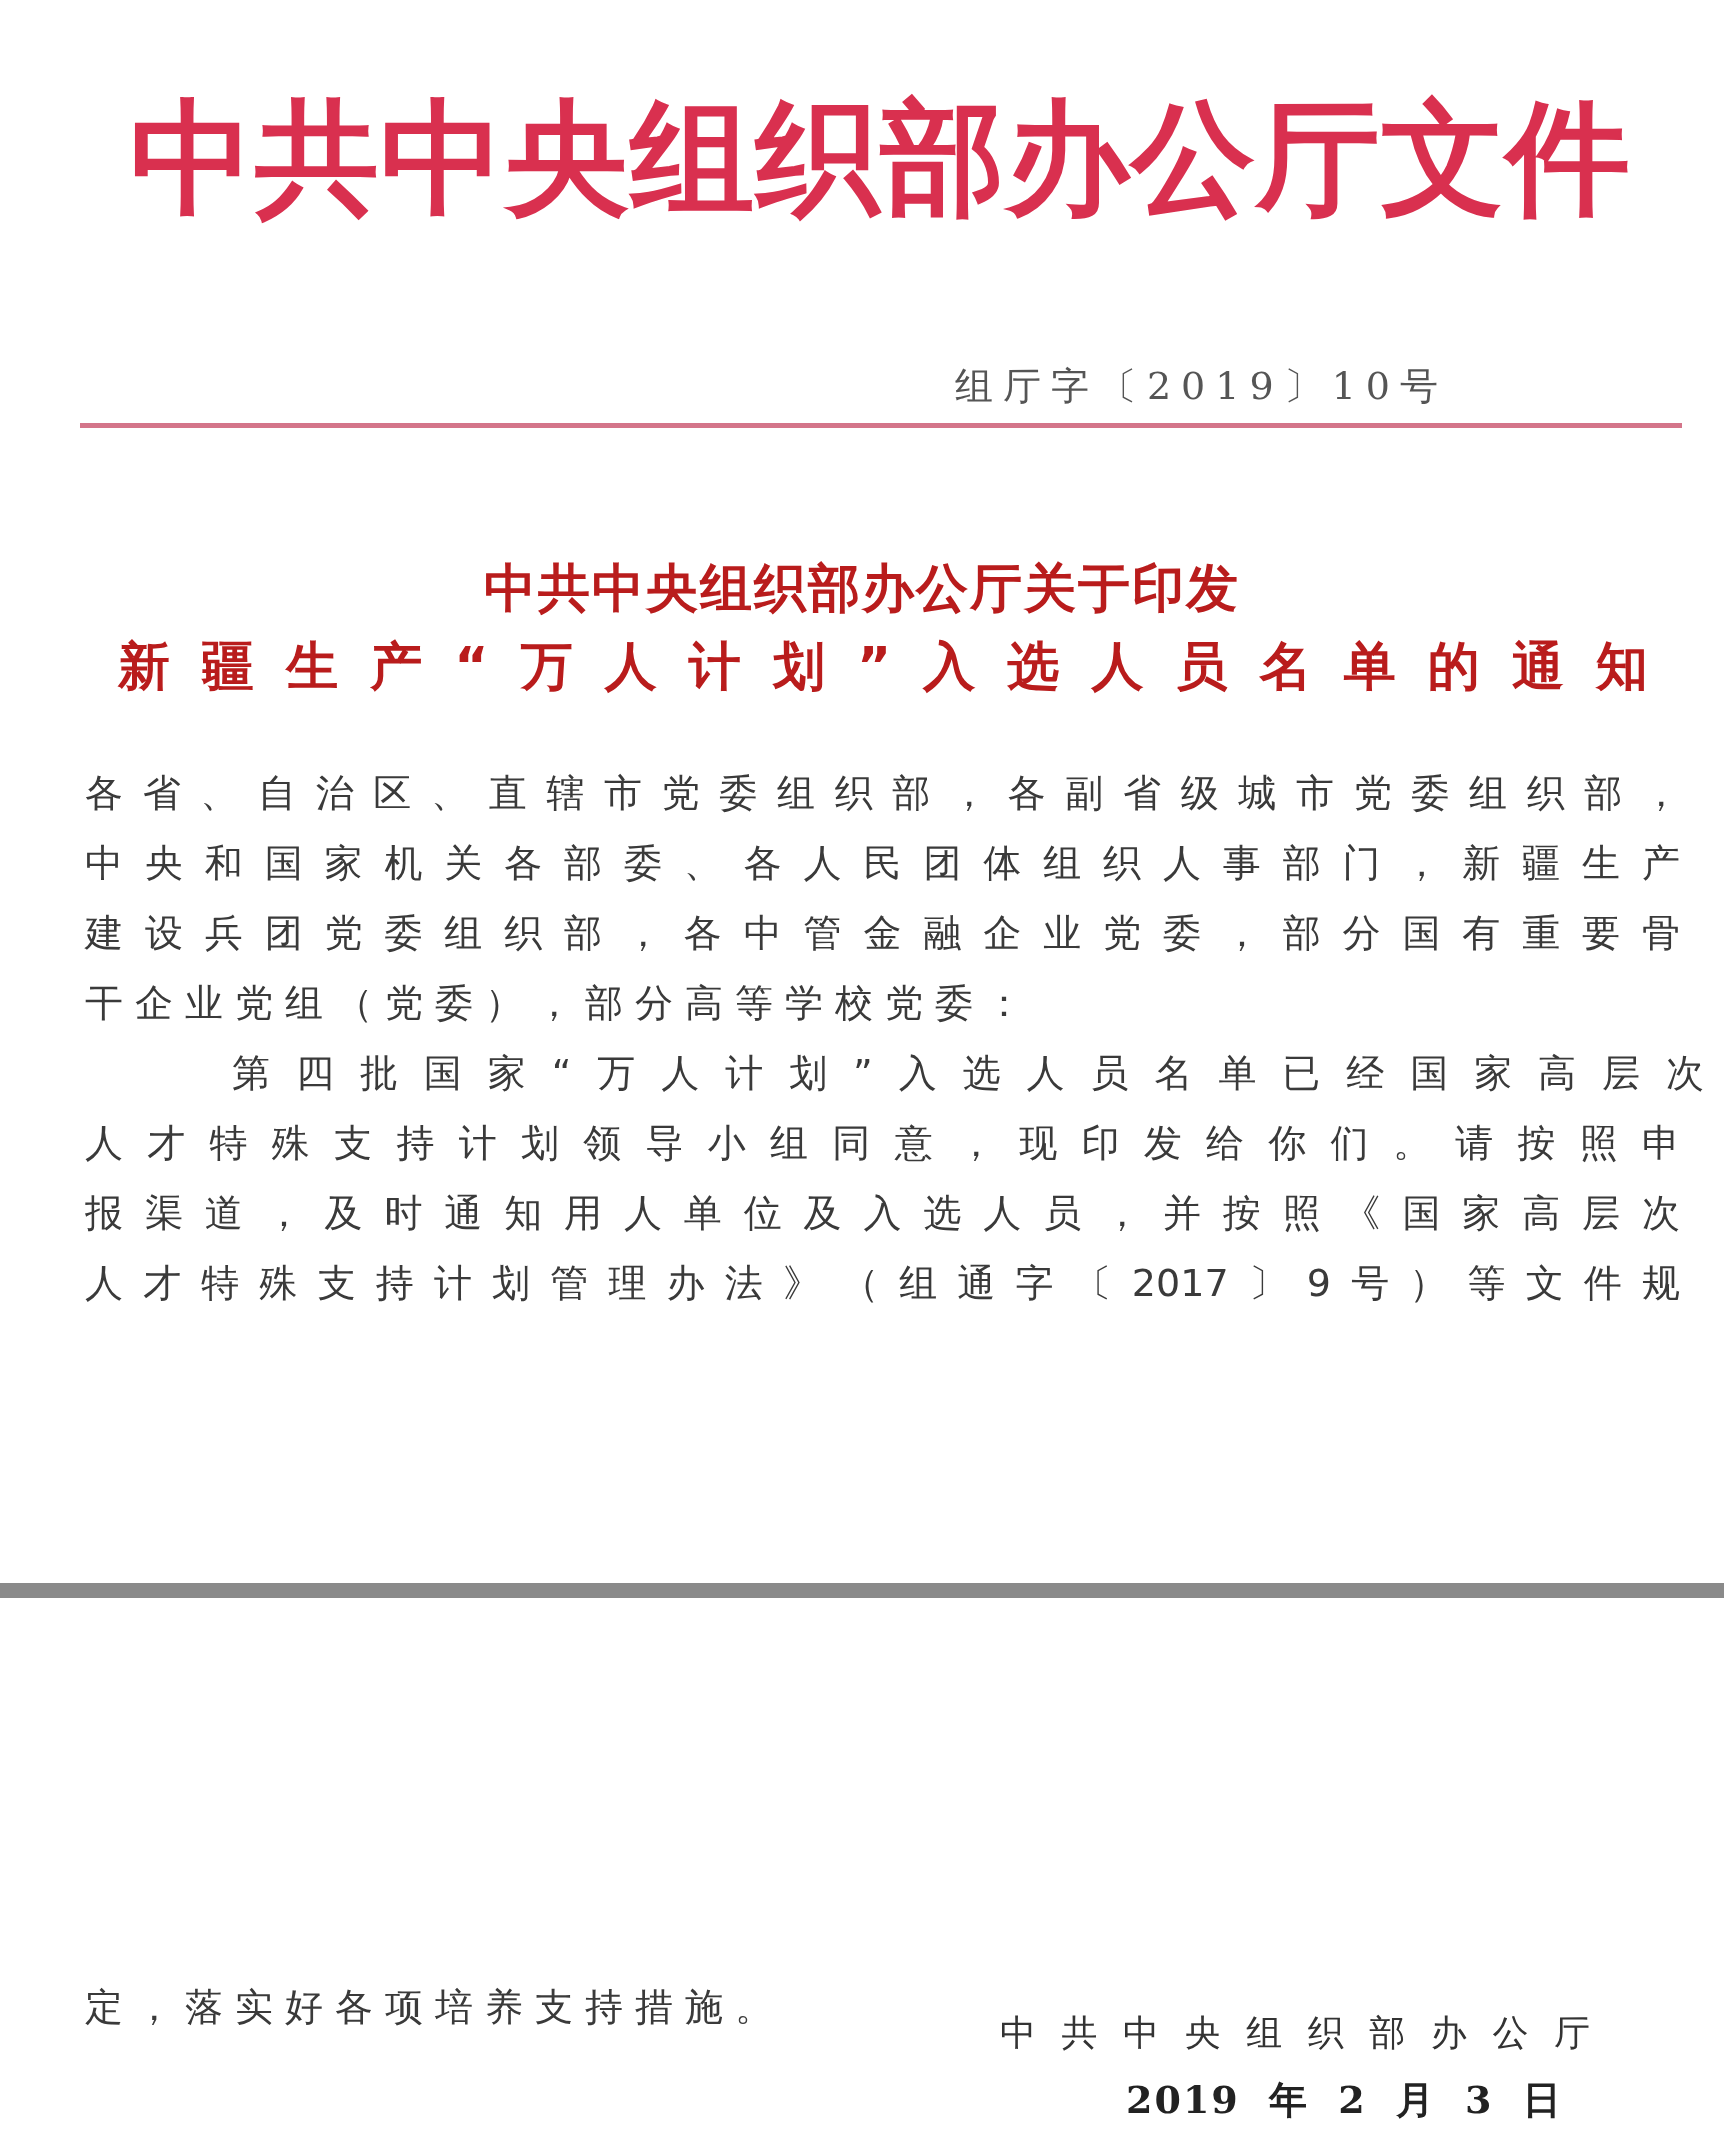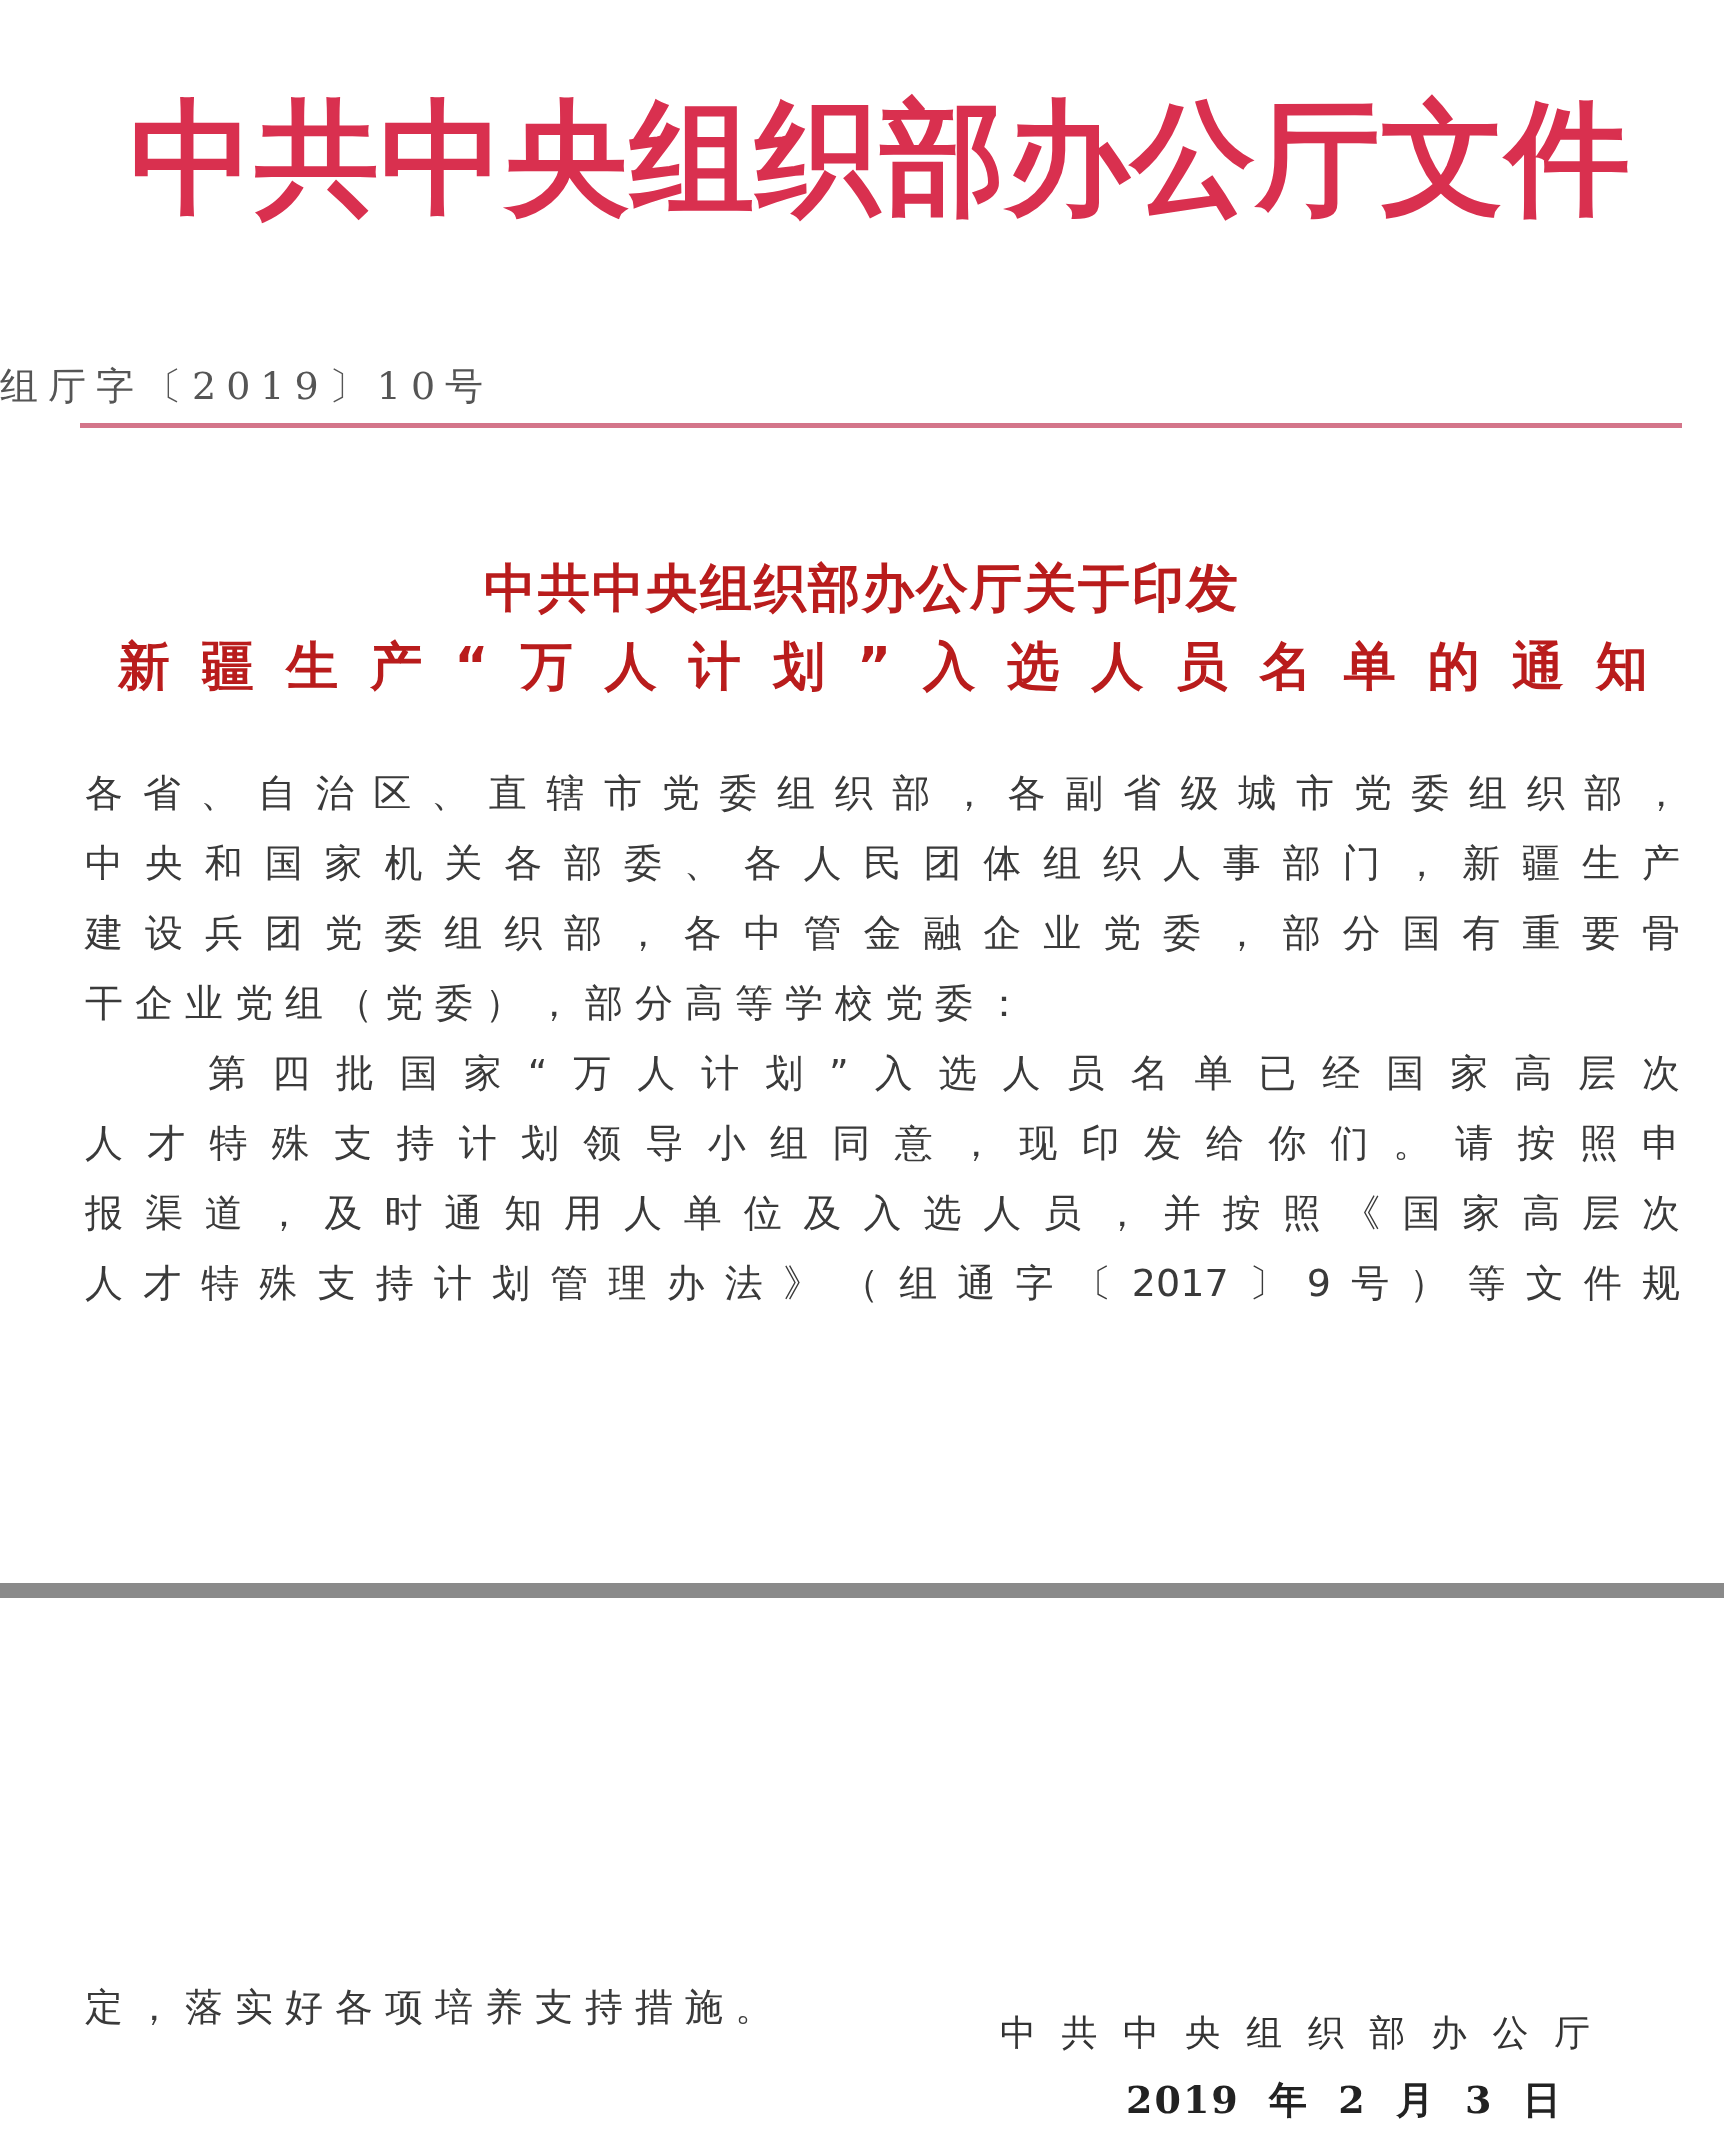--- a/index.html
+++ b/index.html
@@ -12,21 +12,21 @@
 
   .doc-header {
     left: 130px; top: 88px; width: 1500px; height: 140px;
     color: #d9304f; font-size: 124px; font-weight: bold; line-height: 140px;
     display: flex; justify-content: space-between; letter-spacing: 0;
     font-family: "DejaVu Serif", serif;
   }
   .doc-header span { display: inline-block; }
 
   .doc-number {
-    left: 0; top: 356px; width: 1448px; text-align: left;
+    left: 0; top: 356px; width: 1448px; text-align: right;
     font-size: 38px; color: #555; letter-spacing: 10px; line-height: 60px;
   }
   .red-rule {
     left: 80px; top: 423px; width: 1602px; height: 5px;
     background: #d4758a;
   }
 
   .title-line {
     left: 0; width: 1724px; text-align: center;
     font-size: 52px; font-weight: bold; color: #b91c1c; line-height: 70px;
@@ -84,21 +84,21 @@
 <div class="abs doc-number">组厅字〔2019〕10号</div>
 <div class="abs red-rule"></div>
 
 <div class="abs title-line title1">中共中央组织部办公厅关于印发</div>
 <div class="abs title-line title2">新疆生产“万人计划”入选人员名单的通知</div>
 
 <div class="abs body-line" style="top:758px;">各省、自治区、直辖市党委组织部，各副省级城市党委组织部，</div>
 <div class="abs body-line" style="top:828px;">中央和国家机关各部委、各人民团体组织人事部门，新疆生产</div>
 <div class="abs body-line" style="top:898px;">建设兵团党委组织部，各中管金融企业党委，部分国有重要骨</div>
 <div class="abs body-line last" style="top:968px;">干企业党组（党委），部分高等学校党委：</div>
-<div class="abs body-line indent" style="top:1038px;">第四批国家“万人计划”入选人员名单已经国家高层次</div>
+<div class="abs body-line indent" style="top:1038px;margin-left:24px;">第四批国家“万人计划”入选人员名单已经国家高层次</div>
 <div class="abs body-line" style="top:1108px;">人才特殊支持计划领导小组同意，现印发给你们。请按照申</div>
 <div class="abs body-line" style="top:1178px;">报渠道，及时通知用人单位及入选人员，并按照《国家高层次</div>
 <div class="abs body-line" style="top:1248px;">人才特殊支持计划管理办法》（组通字〔2017〕9号）等文件规</div>
 
 <div class="abs gray-separator"></div>
 
 <div class="abs body-line last" style="top:1972px;">定，落实好各项培养支持措施。</div>
 
 <div class="abs signature">
   <span>中</span>

